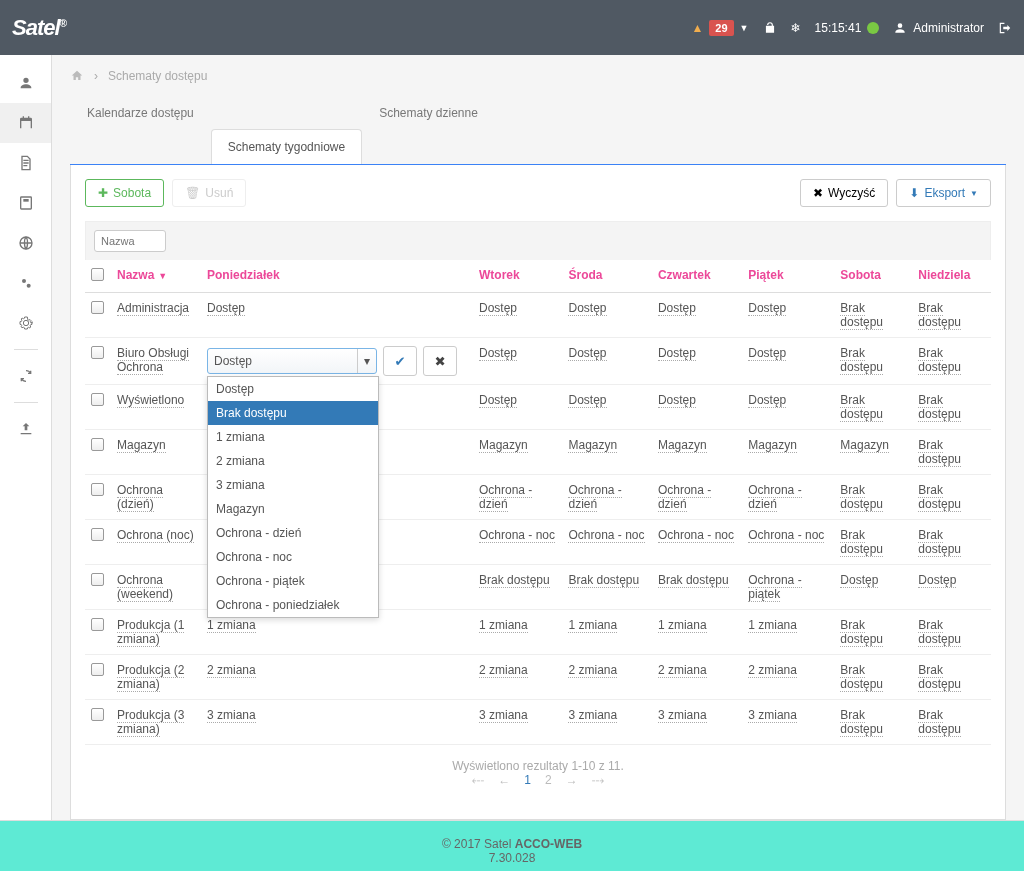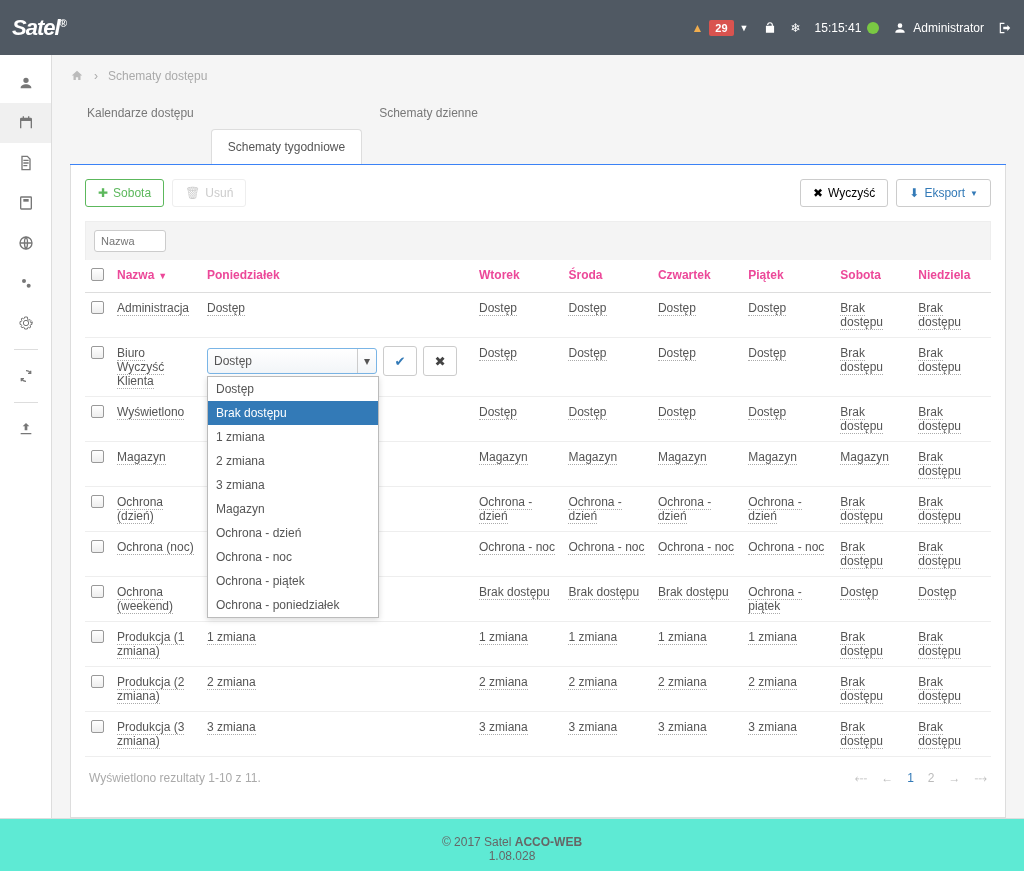--- a/index.html
+++ b/index.html
@@ -56,21 +56,21 @@
     .dd-input { display: flex; align-items: center; border: 1px solid #7ab5e6; background: linear-gradient(#fff,#f2f5f8); border-radius: 3px; width: 170px; height: 26px; padding: 0 6px; justify-content: space-between; }
     .dd-input .arrow { border-left: 1px solid #ccc; height: 100%; display: flex; align-items: center; padding-left: 6px; color: #555; }
     .dd-btn { width: 34px; height: 30px; border:1px solid #ccc; background:#fff; border-radius:3px; display:inline-flex; align-items:center; justify-content:center; color:#337ab7; }
     .dd-btn.x { color:#444; }
     .dd-menu { position: absolute; top: 28px; left: 0; width: 172px; background: #fff; border: 1px solid #bbb; z-index: 10; box-shadow: 0 2px 6px rgba(0,0,0,0.15); }
     .dd-opt { padding: 5px 8px; font-size: 12px; cursor: pointer; }
     .dd-opt.sel { background: #337ab7; color: #fff; }
     
     .edit-cell { display: flex; gap: 6px; align-items: center; }
     
-    .results-row { display: flex; justify-content: space-between; align-items: center; color: #aaa; padding: 14px 4px 18px; }
+    .results-row { display: flex; justify-content: space-between; align-items: center; color: #aaa; padding: 14px 4px 18px; flex-direction: column; }
     .pager { display: flex; gap: 14px; align-items: center; color: #bbb; }
     .pager .cur { color: #337ab7; }
     
     .footer { text-align: center; padding: 16px; color: #666; border-top:1px solid #ddd; background:#5eead4;}
     
     svg { width: 14px; height: 14px; }
     .sidebar svg { width: 16px; height: 16px; }
     .topbar svg { width: 14px; height: 14px; }
   </style>
 </head>
@@ -225,21 +225,21 @@
     <td><span class="link-cell">Dostęp</span></td>
     <td><span class="link-cell">Dostęp</span></td>
               <td><span class="link-cell">Dostęp</span></td>
               <td><span class="link-cell">Dostęp</span></td>
               <td><span class="link-cell">Dostęp</span></td>
               <td><span class="link-cell">Brak dostępu</span></td>
               <td><span class="link-cell">Brak dostępu</span></td>
   </tr>
             <tr>
     <td class="chk"><span class="chkbx"></span></td>
-    <td><span class="link-cell">Biuro Wyczyść Klienta</span></td>
+    <td><span class="link-cell">Biuro Obsługi Ochrona</span></td>
     <td>
       <div class="edit-cell">
         <div class="dd">
           <div class="dd-input">
             <span>Dostęp</span>
             <span class="arrow">▾</span>
           </div>
           <div class="dd-menu">
             <div class="dd-opt">Dostęp</div>
             <div class="dd-opt sel">Brak dostępu</div>
@@ -370,14 +370,14 @@
           <span>⤏</span>
         </div>
       </div>
     </div>
 
   </div>
 </div>
 
 <div class="footer">
   <span>© 2017 Satel </span><b>ACCO-WEB</b><br>
-  <span>1.08.028</span>
+  <span>7.30.028</span>
 </div>
 
 </body></html>

